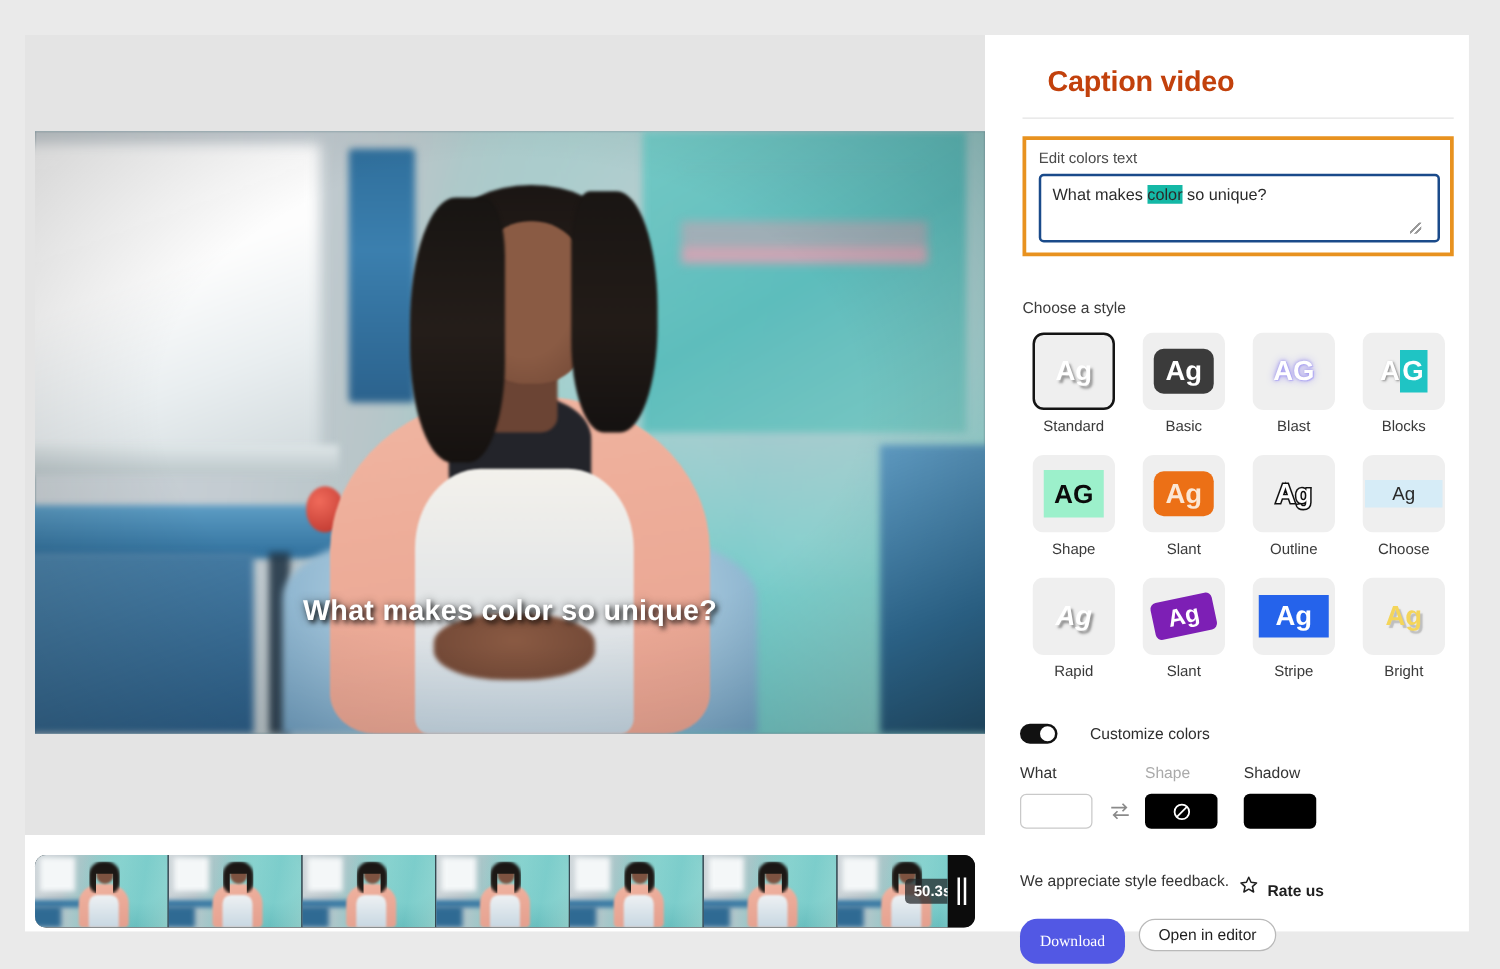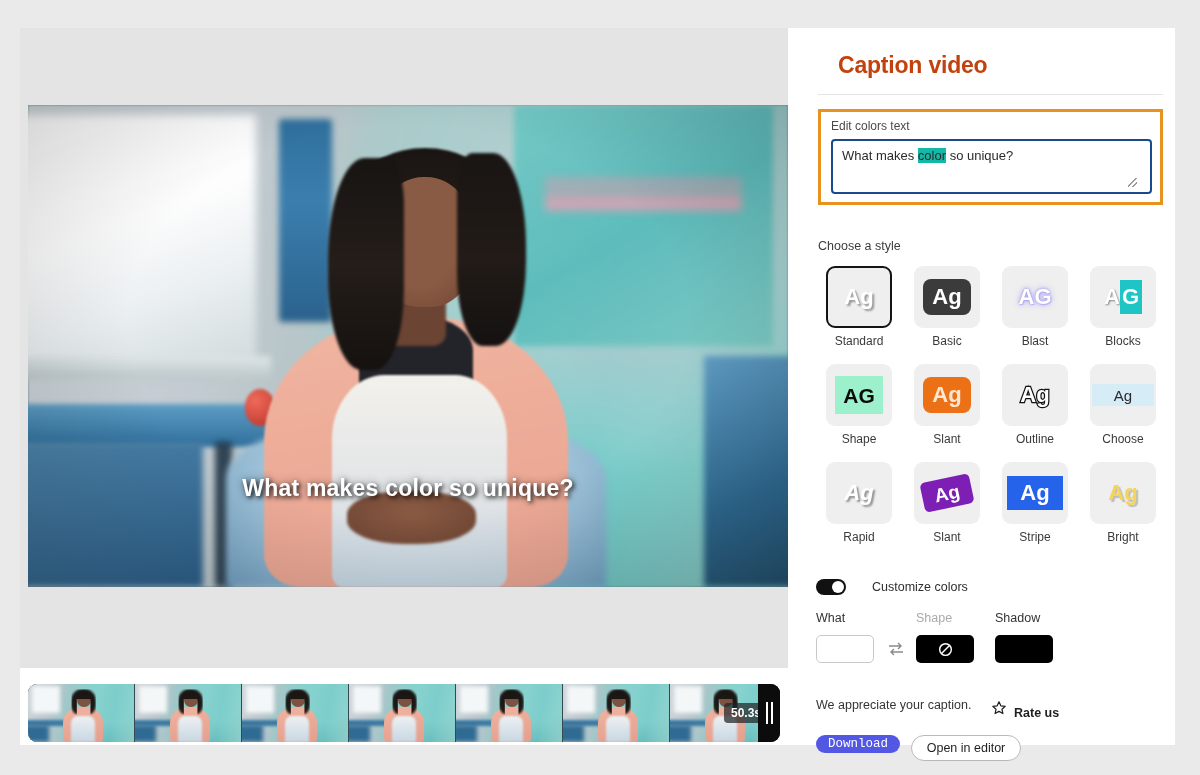--- a/index.html
+++ b/index.html
@@ -365,23 +365,23 @@
   }
   .sw-shadow {
     position: absolute; left: 207px; top: 607px; width: 58px; height: 28px;
     background: #000000; border-radius: 5px;
   }
 
   .feedback-text { position: absolute; left: 28px; top: 670px; font-size: 12.5px; color: #353535; }
   .rate-wrap { position: absolute; left: 203px; top: 668px; display: flex; align-items: center; gap: 7px; }
   .rate-label { font-size: 12.5px; font-weight: bold; color: #1f1f1f; margin-top: 10px; }
   .btn-download {
-    position: absolute; left: 28px; top: 707px; width: 84px; height: 18px;
+    position: absolute; left: 28px; top: 707px; width: 84px; height: 36px;
     background: #5258e4; color: #ffffff; border: none; border-radius: 14px;
-    font-family: Liberation Mono, monospace; font-size: 12.5px; cursor: pointer;
+    font-family: Liberation Serif, serif; font-size: 12.5px; cursor: pointer;
   }
   .btn-editor {
     position: absolute; left: 123px; top: 707px; width: 110px; height: 26px;
     background: #ffffff; color: #1e1e1e; border: 1px solid #b9b9b9; border-radius: 14px;
     font-family: "Liberation Sans", sans-serif; font-size: 12.5px; cursor: pointer;
   }
 </style>
 </head>
 <body>
 
@@ -641,21 +641,21 @@
 
       <div class="sw-shape">
         <svg viewBox="0 0 18 18" width="15" height="15" aria-hidden="true">
           <circle cx="9" cy="9" r="7" fill="none" stroke="#ffffff" stroke-width="1.7"></circle>
           <line x1="4.2" y1="13.8" x2="13.8" y2="4.2" stroke="#ffffff" stroke-width="1.7"></line>
         </svg>
       </div>
 
       <div class="sw-shadow"></div>
 
-      <div class="feedback-text">We appreciate your caption.</div>
+      <div class="feedback-text">We appreciate style feedback.</div>
 
       <div class="rate-wrap">
         <svg viewBox="0 0 20 20" width="16" height="16" aria-hidden="true">
           <path d="M10 2.2 L12.3 7.3 L17.8 7.9 L13.7 11.6 L14.9 17 L10 14.2 L5.1 17 L6.3 11.6 L2.2 7.9 L7.7 7.3 Z" fill="none" stroke="#1f1f1f" stroke-width="1.5" stroke-linejoin="round"></path>
         </svg>
         <span class="rate-label">Rate us</span>
       </div>
 
       <button class="btn-download">Download</button>
       <button class="btn-editor">Open in editor</button>

